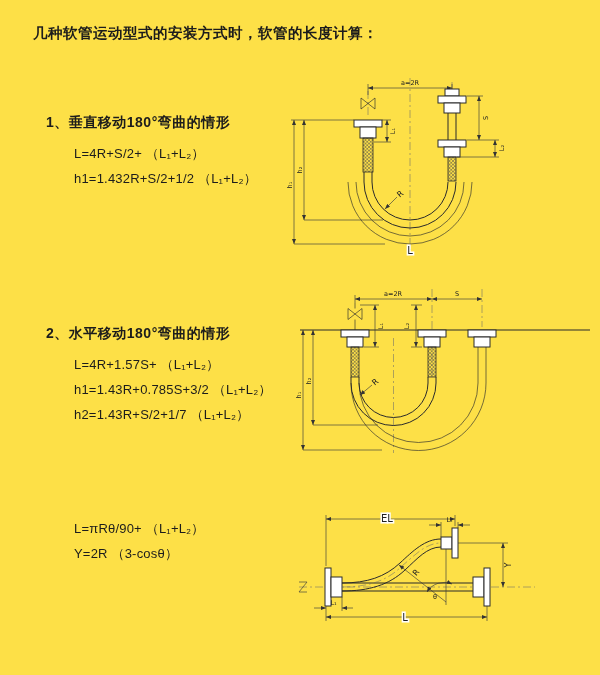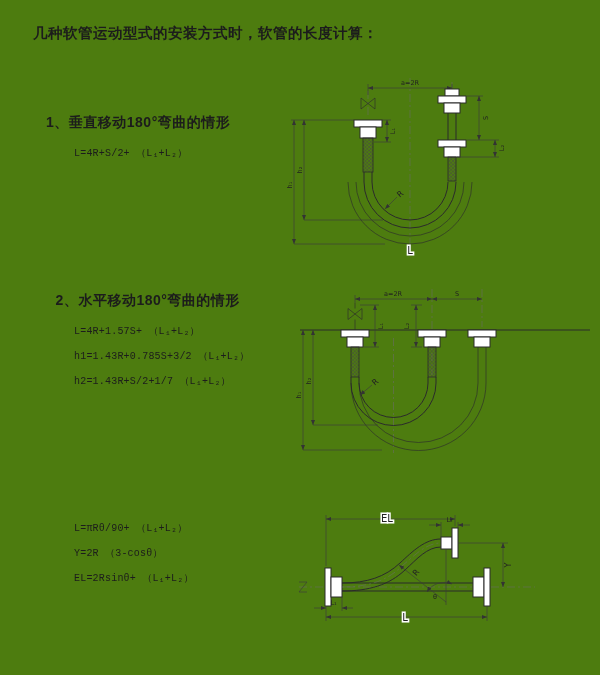--- a/index.html
+++ b/index.html
@@ -1,23 +1,23 @@
 <!DOCTYPE html>
 <html><head>
 <meta charset="utf-8">
 <style>
   html,body{margin:0;padding:0;background:#e9e9e9;}
-  .page{position:relative;width:600px;height:675px;background:#4d7c0f;overflow:hidden;
+  .page{position:relative;width:600px;height:675px;background:#fde047;overflow:hidden;
         font-family:"Liberation Sans","DejaVu Sans",sans-serif;color:#1c1c1c;
         border-bottom:1px solid #cfcfcf;}
   .title{position:absolute;left:33px;top:24px;font-size:14.5px;font-weight:700;letter-spacing:.5px;}
   .sec{position:absolute;left:46px;}
-  .sec-heading{font-size:14px;font-weight:700;line-height:25px;margin-bottom:6px;letter-spacing:.5px;text-align:center;}
-  .formula{font-size:10px;line-height:25px;padding-left:28px;
-           font-family:Liberation Mono, monospace;letter-spacing:.2px;}
+  .sec-heading{font-size:14px;font-weight:700;line-height:25px;margin-bottom:6px;letter-spacing:.5px;}
+  .formula{font-size:13px;line-height:25px;padding-left:28px;
+           font-family:Liberation Sans, sans-serif;letter-spacing:.2px;}
   svg.diag{position:absolute;overflow:visible;}
   .ln{stroke:#2b2b2b;stroke-width:1;fill:none;}
   .fw{fill:#fff;}
   .thin{stroke-width:.65;}
   .cl{stroke:#6a6a6a;stroke-width:.55;stroke-dasharray:8 3 2 3;fill:none;}
   .dim{stroke:#3a3a3a;stroke-width:.65;fill:none;}
   .lbl{font-family:"DejaVu Sans",sans-serif;font-size:6.5px;fill:#222;}
   .lbl-mid{font-size:8px;}
   .lbl-big{font-size:10px;}
   .mask{paint-order:stroke;stroke:#fefefe;stroke-width:3px;}
@@ -36,33 +36,33 @@
         <path d="M0,0 L3.5,3.5 M3.5,0 L0,3.5" stroke="#474747" stroke-width="0.5"></path>
       </pattern>
     </defs>
   </svg>
 
   <div class="title">几种软管运动型式的安装方式时，软管的长度计算：</div>
 
   <div class="sec" style="top:110px">
     <div class="sec-heading">1、垂直移动180°弯曲的情形</div>
     <div class="formula">L=4R+S/2+ （L₁+L₂）</div>
+    <div class="formula">h1=1.432R+S/2+1/2 （L₁+L₂）</div>
   </div>
 
-  <div class="sec" style="top:288px">
+  <div class="sec" style="top:321px">
     <div class="sec-heading">2、水平移动180°弯曲的情形</div>
     <div class="formula">L=4R+1.57S+ （L₁+L₂）</div>
     <div class="formula">h1=1.43R+0.785S+3/2 （L₁+L₂）</div>
     <div class="formula">h2=1.43R+S/2+1/7 （L₁+L₂）</div>
   </div>
 
   <div class="sec" style="top:516px">
     <div class="formula">L=πRθ/90+ （L₁+L₂）</div>
     <div class="formula">Y=2R （3-cosθ）</div>
-    <div class="formula">EL=2Rsinθ+ （L₁+L₂）</div>
   </div>
 
   <svg class="diag" style="left:285px;top:70px" width="310" height="185" viewBox="0 0 310 185">
     <g>
       <line class="cl" x1="125" y1="8" x2="125" y2="180"></line>
       <line class="cl" x1="83" y1="21" x2="83" y2="48"></line>
       <line class="cl" x1="167" y1="12" x2="167" y2="19"></line>
     </g>
     <g>
       <line class="dim" x1="83" y1="25" x2="83" y2="14"></line>

